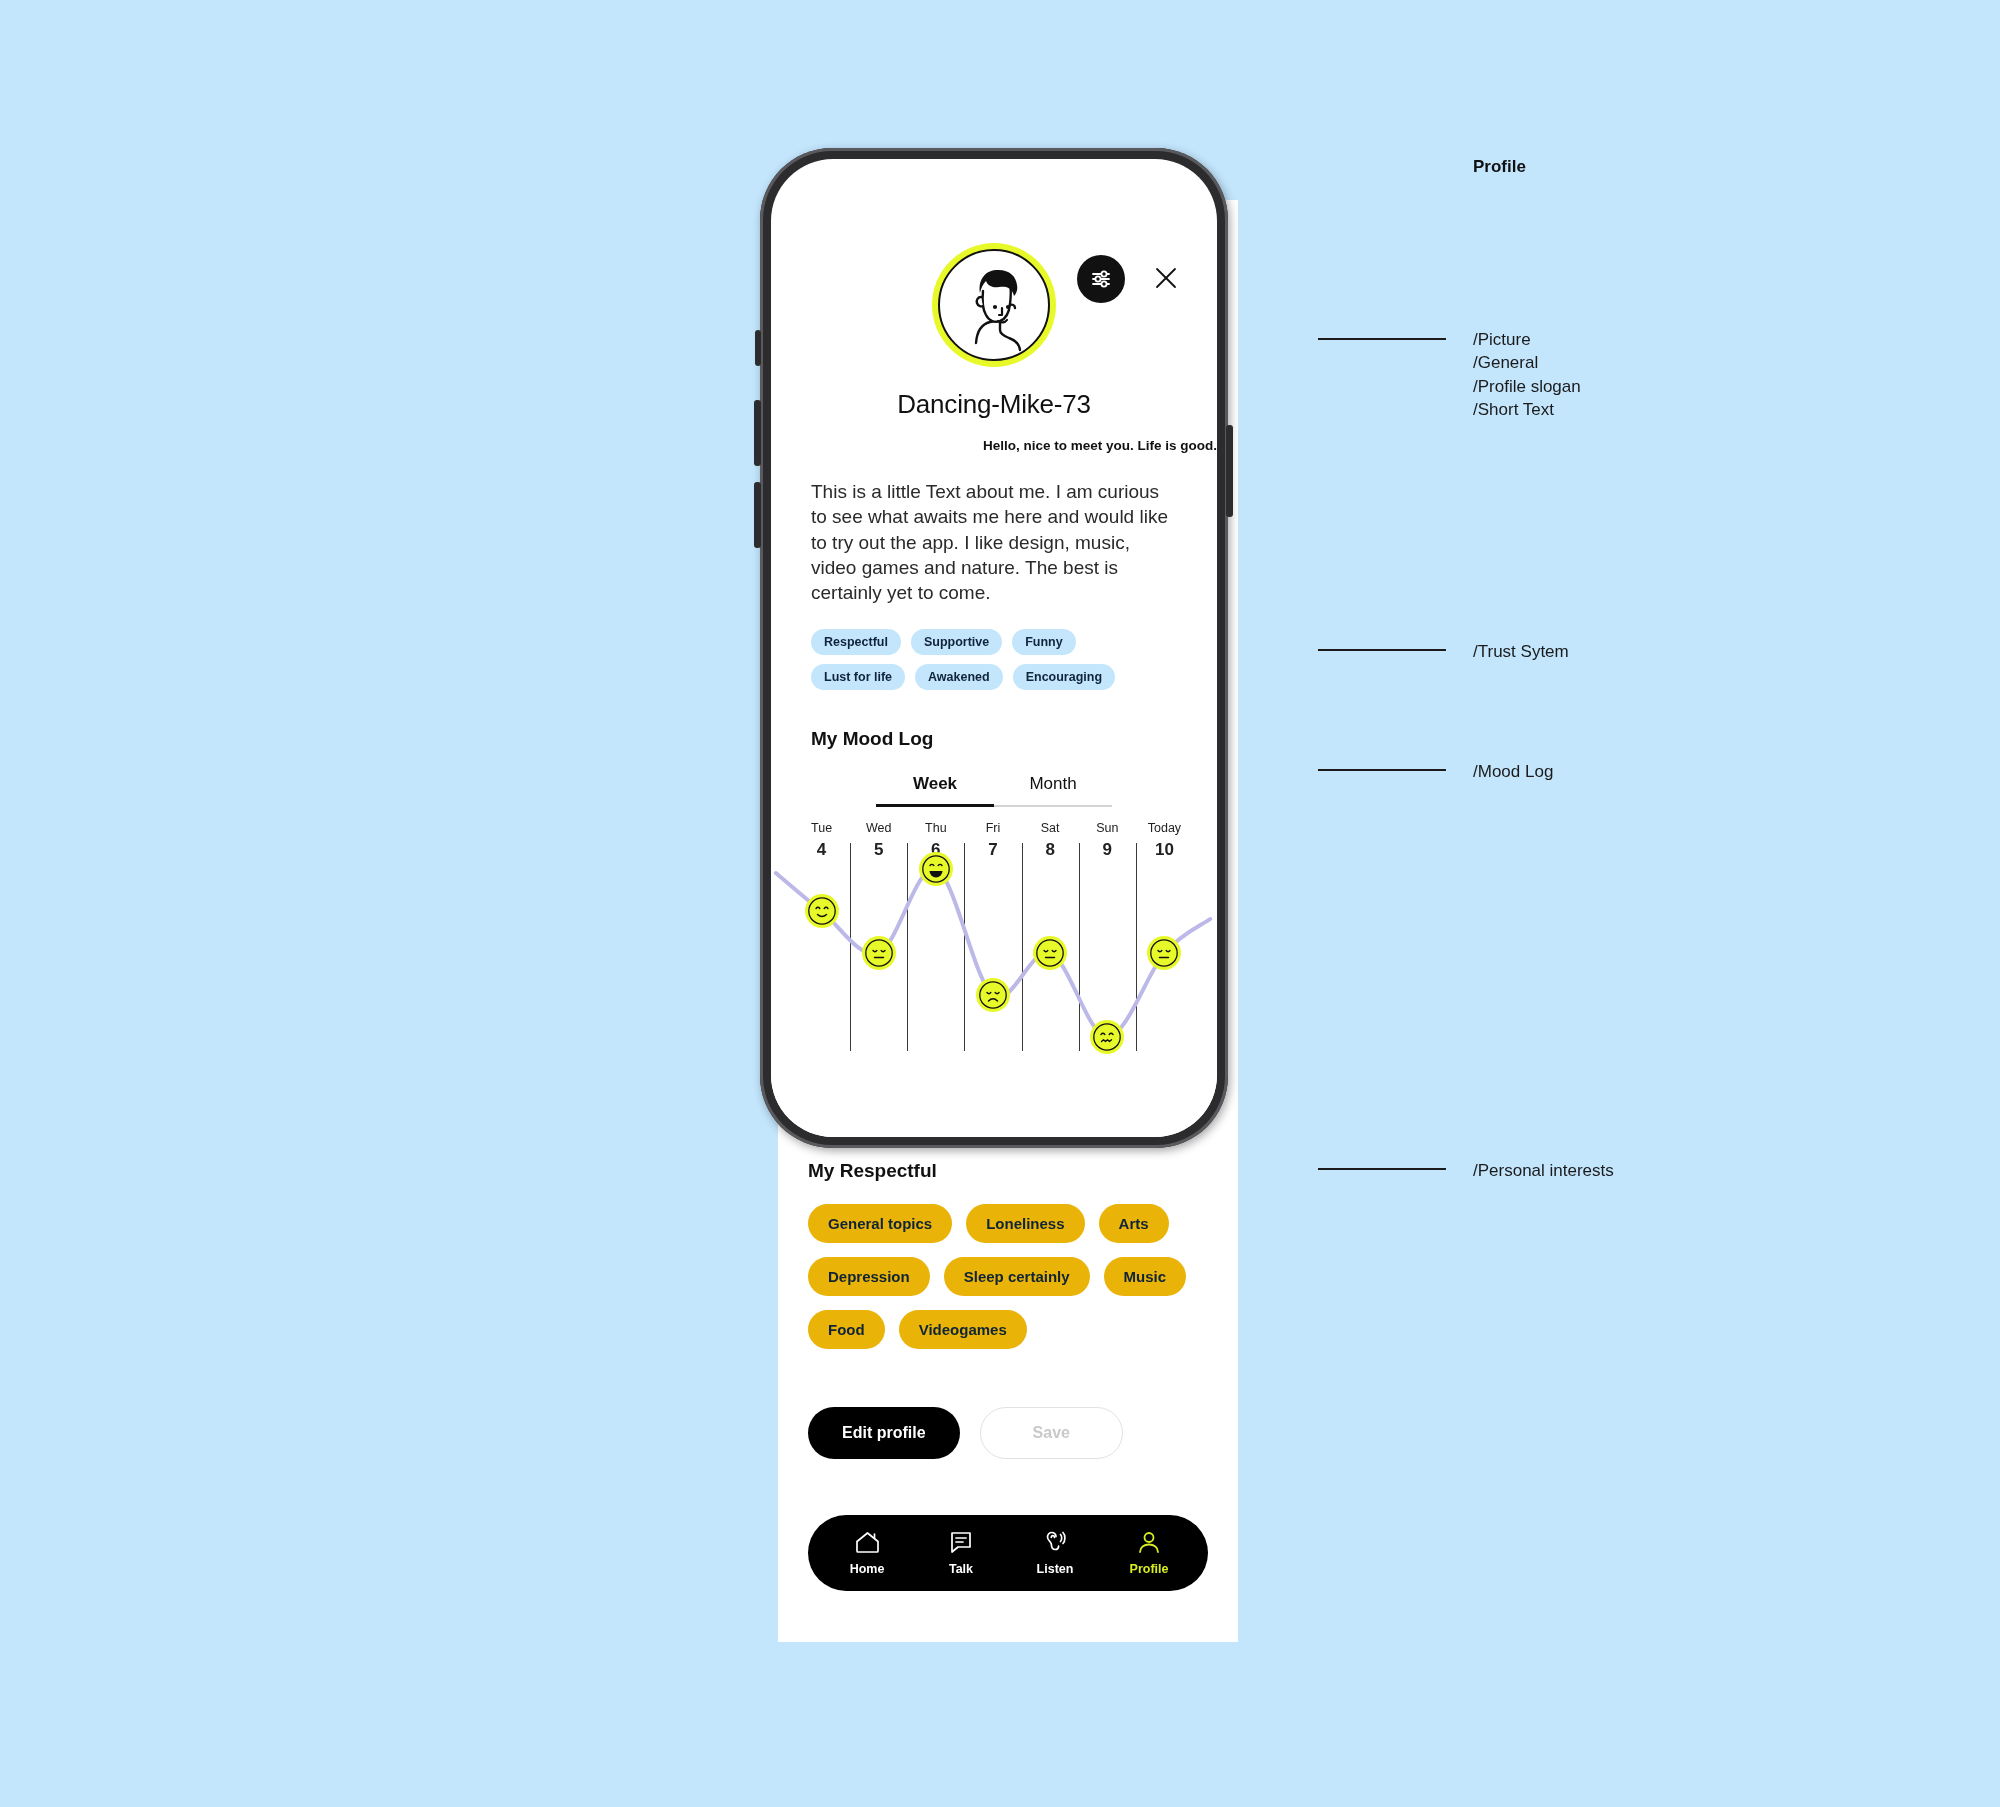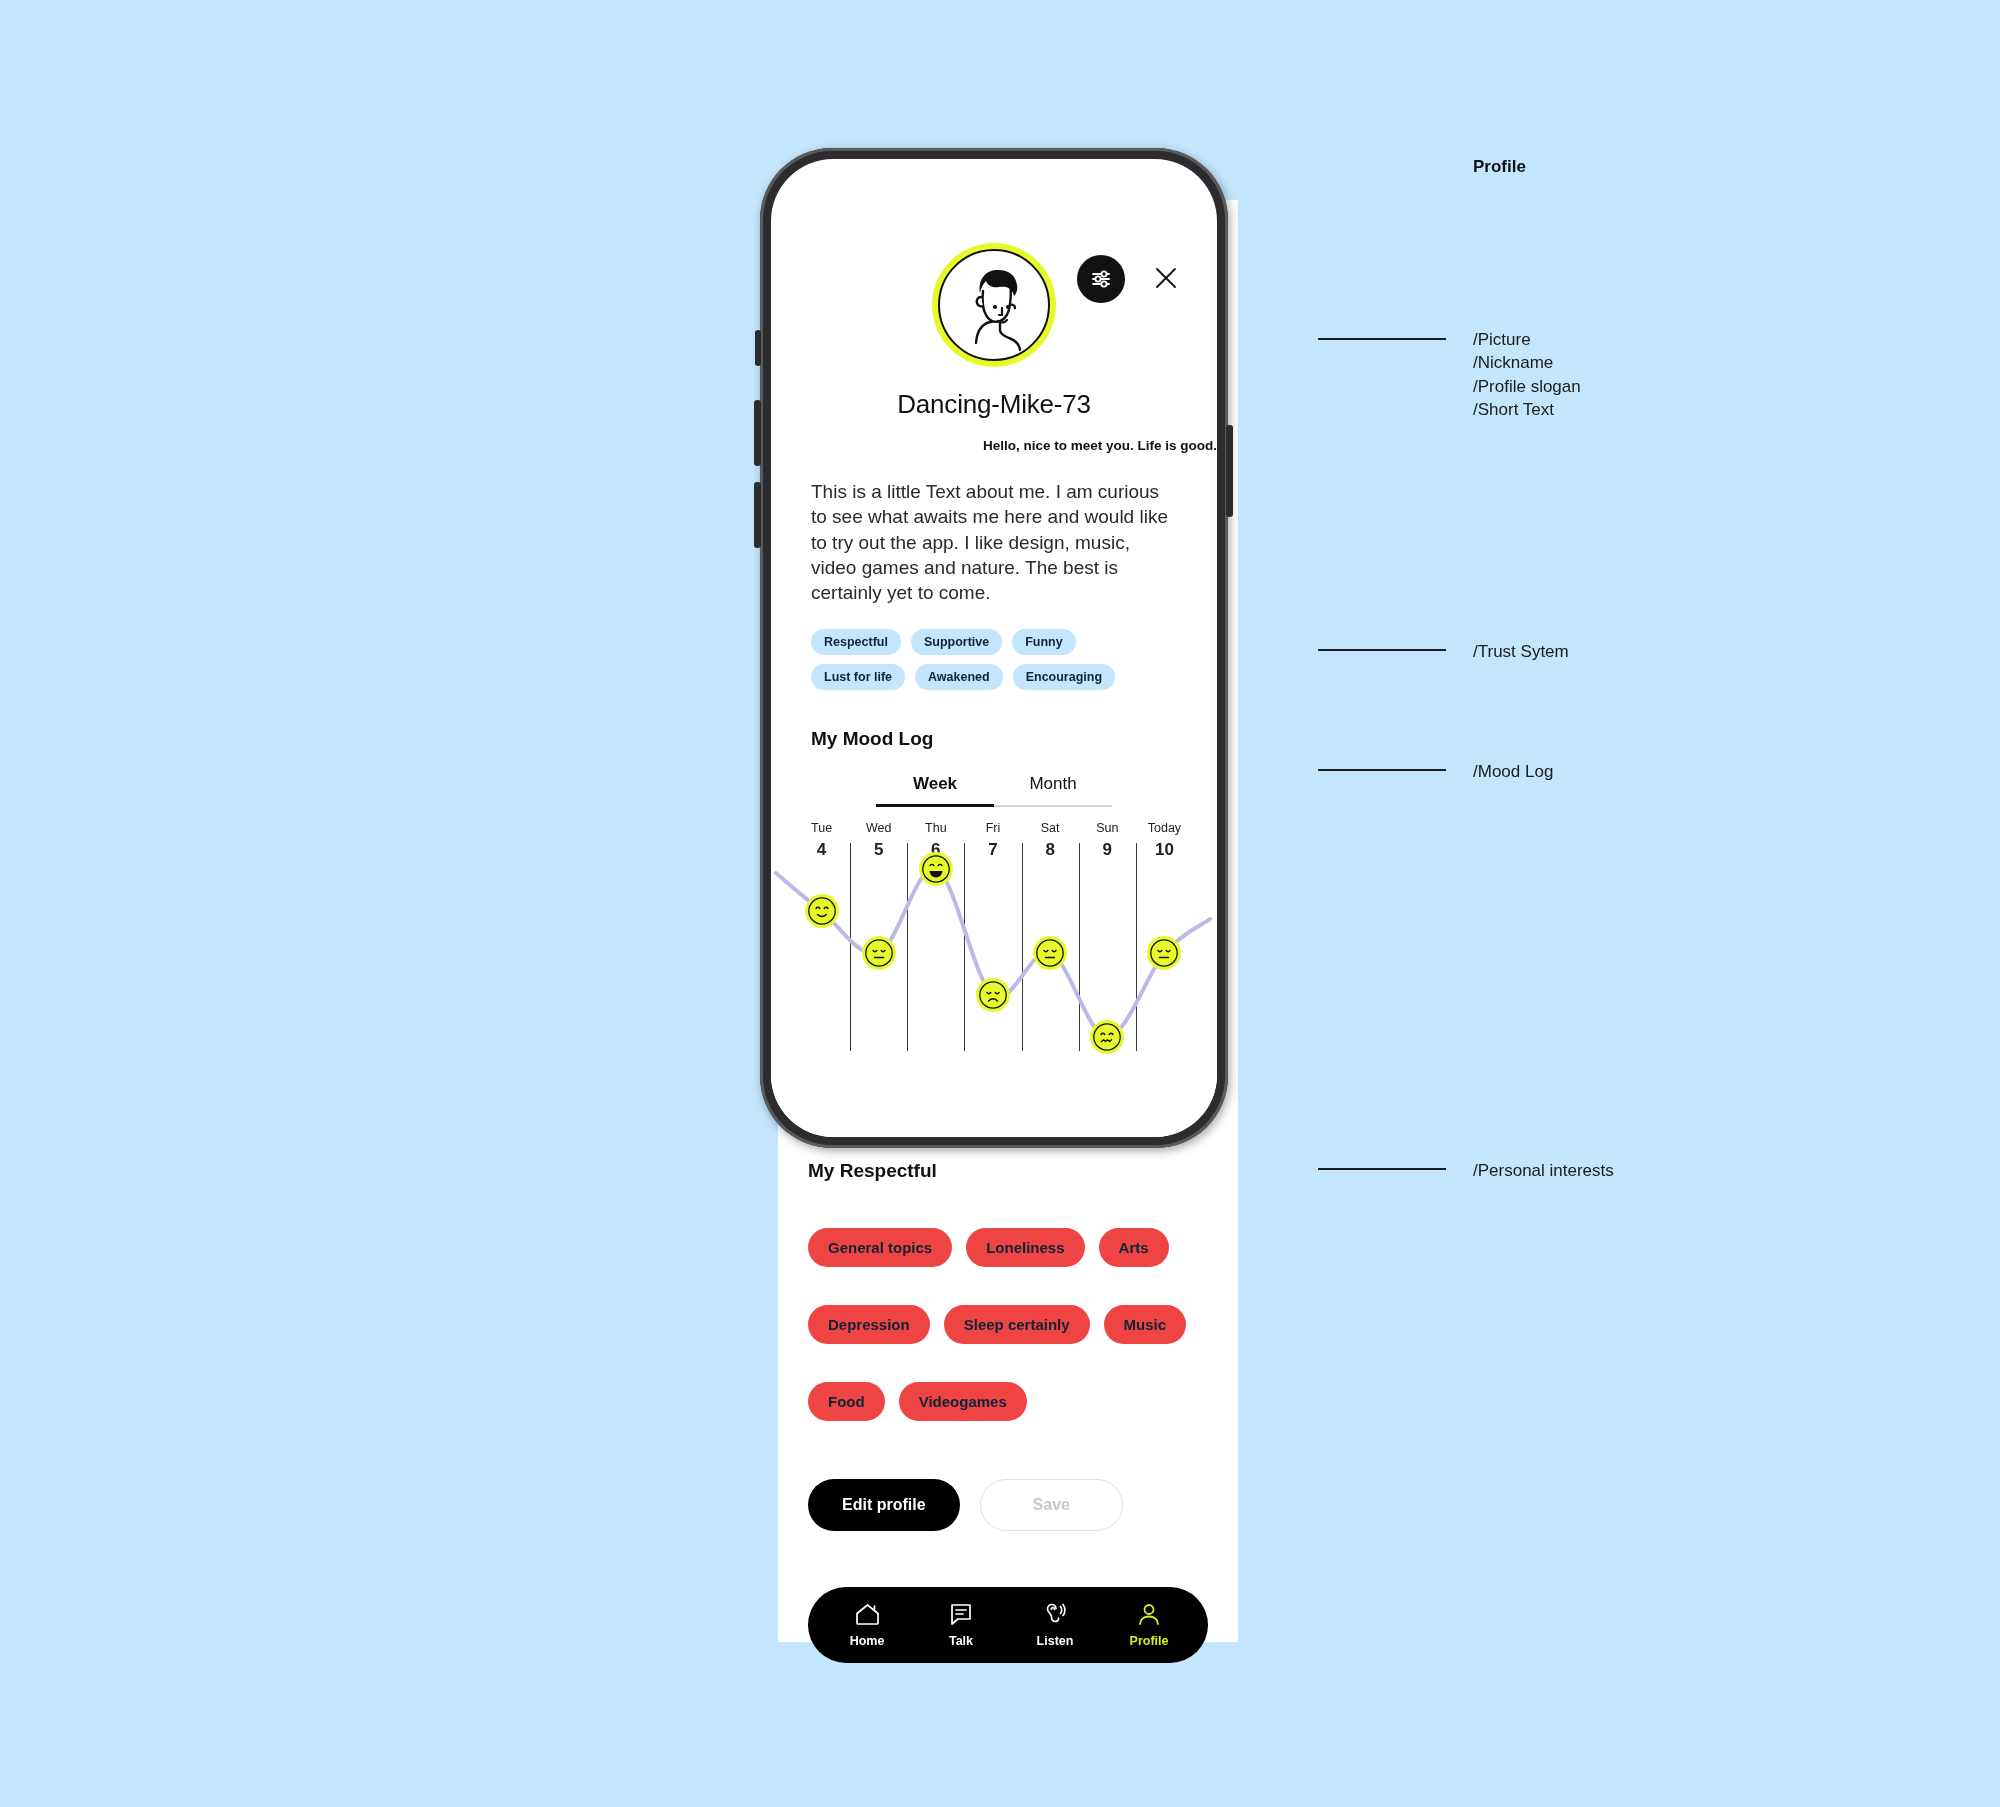--- a/index.html
+++ b/index.html
@@ -162,22 +162,22 @@
 
   
   #below{
     position:absolute;left:778px;top:1160px;width:460px;z-index:8;
   }
   #interests-title{margin:0 0 0 30px;font-size:19px;font-weight:700;color:#111;}
   #interest-chips{
     margin:22px 30px 0 30px;display:flex;flex-wrap:wrap;gap:14px 14px;
   }
   .chip-lg{
-    background:#ef4444;color:#0f2437;border-radius:22px;
-    padding:11px 20px;font-size:15px;font-weight:700;white-space:nowrap;cursor:pointer;margin-top:24px;
+    background:#eab308;color:#0f2437;border-radius:22px;
+    padding:11px 20px;font-size:15px;font-weight:700;white-space:nowrap;cursor:pointer;
   }
   #action-row{
     margin:58px 30px 0 30px;display:flex;gap:20px;
   }
   #edit-profile-btn{
     background:#000;color:#fff;border-radius:30px;
     padding:16px 34px;font-size:16px;font-weight:700;cursor:pointer;border:none;
     font-family:"Liberation Sans",sans-serif;
   }
   #save-btn{
@@ -411,21 +411,21 @@
       </span>
       <span>Profile</span>
     </div>
   </div>
 </div>
 
 <div id="anno-title">Profile</div>
 
 <div class="anno-line" style="left:1318px;top:338px;"></div>
 <div class="anno-text" style="left:1473px;top:328px;">/Picture
-/Nickname
+/General
 /Profile slogan
 /Short Text</div>
 
 <div class="anno-line" style="left:1318px;top:649px;"></div>
 <div class="anno-text" style="left:1473px;top:640px;">/Trust Sytem</div>
 
 <div class="anno-line" style="left:1318px;top:769px;"></div>
 <div class="anno-text" style="left:1473px;top:760px;">/Mood Log</div>
 
 <div class="anno-line" style="left:1318px;top:1168px;"></div>

